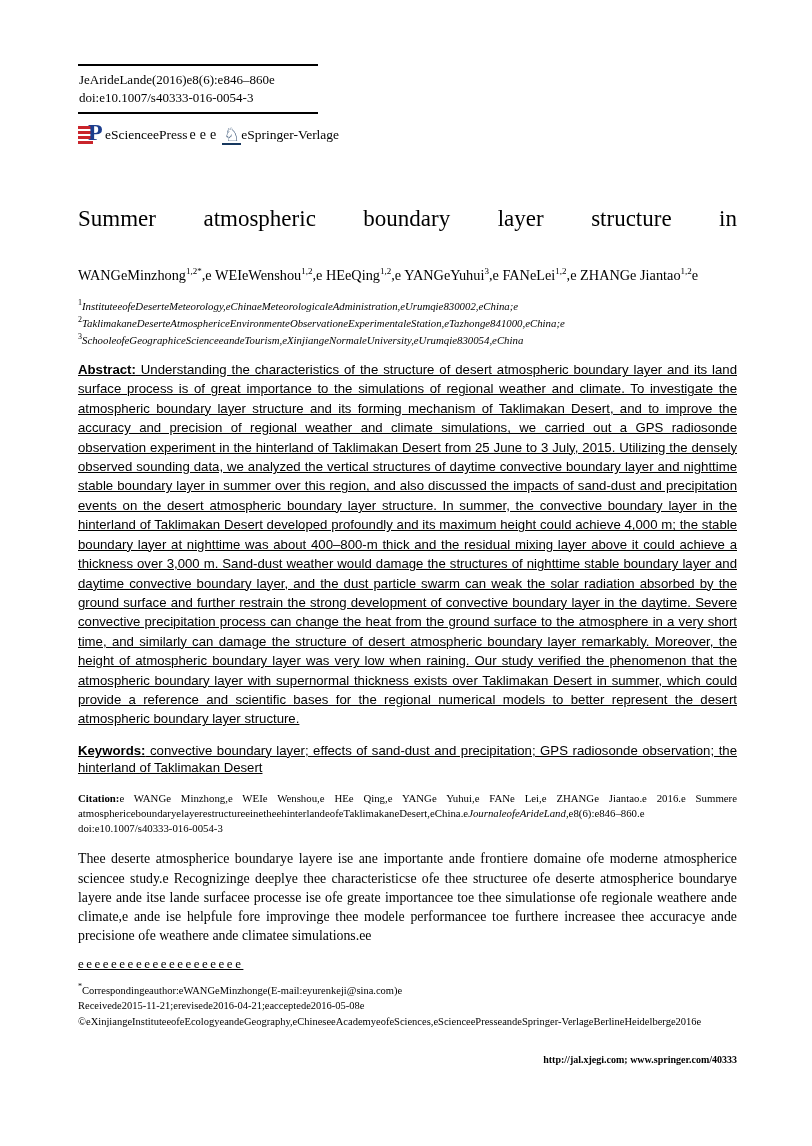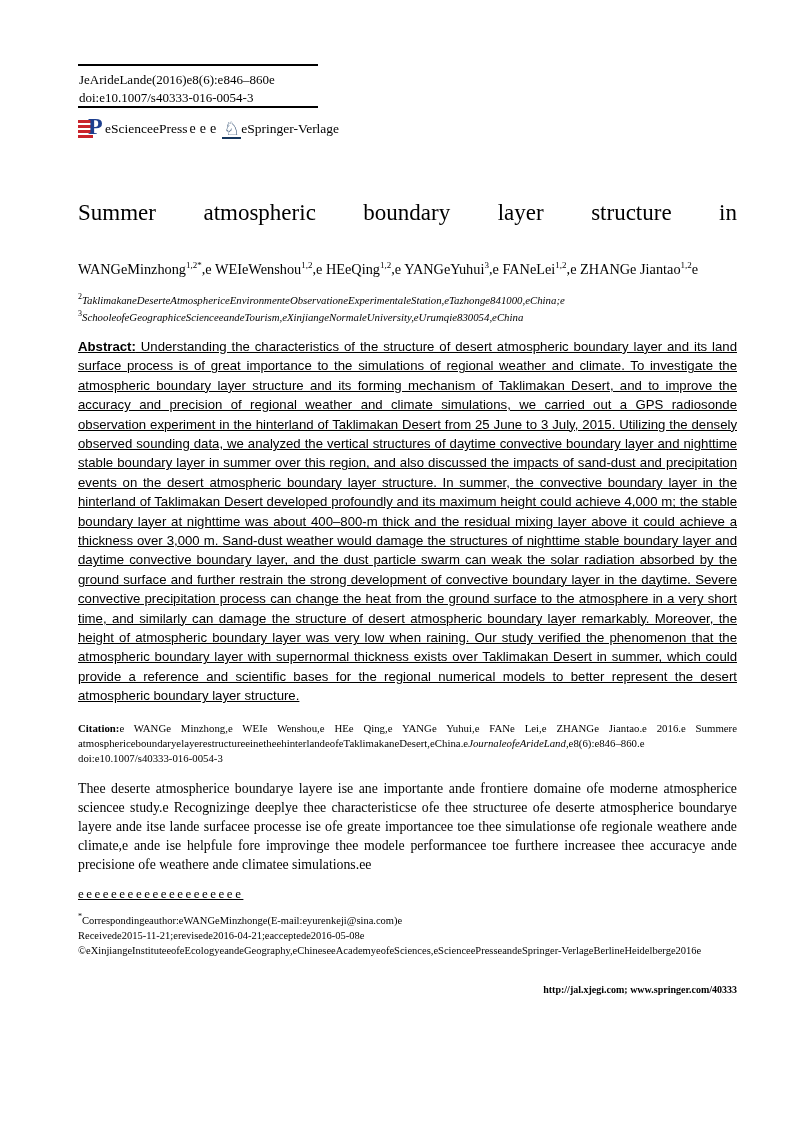--- a/index.html
+++ b/index.html
@@ -5,21 +5,21 @@
   html,body{margin:0;padding:0;background:#ffffff;}
   body{width:812px;height:1146px;overflow:hidden;color:#000;
        font-family:"Liberation Serif","DejaVu Serif",serif;}
   .page{padding:0 75px 0 78px;width:659px;margin-top:12px;}
 
   
   .head{width:240px;margin-top:64px;}
   .hrule{height:2px;background:#000;}
   .head-line{font-size:13px;line-height:17px;padding:1px 0 0 1px;}
   .head-line.first{padding-top:5px;}
-  .head-line.last{}
+  .head-line.last{padding-bottom:6px;}
 
   
   .publisher{display:flex;align-items:center;margin-top:8px;font-size:13.5px;height:26px;}
   .sp-logo{position:relative;display:inline-block;width:27px;height:24px;}
   .sp-bars{position:absolute;left:0;top:3px;width:15px;height:18px;
            background:repeating-linear-gradient(#c9242b 0 3px,#ffffff 3px 5px);}
   .sp-p{position:absolute;left:10px;top:-3px;color:#1c3e8e;font-weight:bold;
         font-size:24px;line-height:24px;}
   .pub-spacer{letter-spacing:4px;margin:0 2px;font-size:14px;}
   .horse{color:#16375e;font-size:19px;line-height:17px;border-bottom:2px solid #16375e;
@@ -83,26 +83,28 @@
     <span>eSpringer-Verlage</span>
   </div>
 
   <div class="title">
     <div class="title-l1">Summer atmospheric boundary layer structure in</div>
   </div>
 
   <div class="authors"><span>WANGeMinzhong</span><sup>1,2*</sup><span>,e </span><span>WEIeWenshou</span><sup>1,2</sup><span>,e </span><span>HEeQing</span><sup>1,2</sup><span>,e </span><span>YANGeYuhui</span><sup>3</sup><span>,e </span><span>FANeLei</span><sup>1,2</sup><span>,e </span><span>ZHANGe Jiantao</span><sup>1,2</sup><span>e</span></div>
 
   <div class="affils">
+    <div class="affil"><sup>1</sup><span>InstituteeofeDeserteMeteorology,eChinaeMeteorologicaleAdministration,eUrumqie830002,eChina;e</span></div>
     <div class="affil"><sup>2</sup><span>TaklimakaneDeserteAtmosphericeEnvironmenteObservationeExperimentaleStation,eTazhonge841000,eChina;e</span></div>
     <div class="affil"><sup>3</sup><span>SchooleofeGeographiceScienceeandeTourism,eXinjiangeNormaleUniversity,eUrumqie830054,eChina</span></div>
   </div>
 
   <p class="abstract"><b>Abstract:</b><span> Understanding the characteristics of the structure of desert atmospheric boundary layer and its land surface process is of great importance to the simulations of regional weather and climate. To investigate the atmospheric boundary layer structure and its forming mechanism of Taklimakan Desert, and to improve the accuracy and precision of regional weather and climate simulations, we carried out a GPS radiosonde observation experiment in the hinterland of Taklimakan Desert from 25 June to 3 July, 2015. Utilizing the densely observed sounding data, we analyzed the vertical structures of daytime convective boundary layer and nighttime stable boundary layer in summer over this region, and also discussed the impacts of sand-dust and precipitation events on the desert atmospheric boundary layer structure. In summer, the convective boundary layer in the hinterland of Taklimakan Desert developed profoundly and its maximum height could achieve 4,000 m; the stable boundary layer at nighttime was about 400–800-m thick and the residual mixing layer above it could achieve a thickness over 3,000 m. Sand-dust weather would damage the structures of nighttime stable boundary layer and daytime convective boundary layer, and the dust particle swarm can weak the solar radiation absorbed by the ground surface and further restrain the strong development of convective boundary layer in the daytime. Severe convective precipitation process can change the heat from the ground surface to the atmosphere in a very short time, and similarly can damage the structure of desert atmospheric boundary layer remarkably. Moreover, the height of atmospheric boundary layer was very low when raining. Our study verified the phenomenon that the atmospheric boundary layer with supernormal thickness exists over Taklimakan Desert in summer, which could provide a reference and scientific bases for the regional numerical models to better represent the desert atmospheric boundary layer structure.</span></p>
 
+  <p class="keywords"><b>Keywords:</b><span> convective boundary layer; effects of sand-dust and precipitation; GPS radiosonde observation; the hinterland of Taklimakan Desert</span></p>
 
   <p class="citation"><b>Citation:</b><span>e WANGe Minzhong,e WEIe Wenshou,e HEe Qing,e YANGe Yuhui,e FANe Lei,e ZHANGe Jiantao.e 2016.e Summere atmosphericeboundaryelayerestructureeinetheehinterlandeofeTaklimakaneDesert,eChina.e</span><i>JournaleofeArideLand</i><span>,e8(6):e846–860.e doi:e10.1007/s40333-016-0054-3</span></p>
 
   <p class="bodytext">Thee deserte atmospherice boundarye layere ise ane importante ande frontiere domaine ofe moderne atmospherice sciencee study.e Recognizinge deeplye thee characteristicse ofe thee structuree ofe deserte atmospherice boundarye layere ande itse lande surfacee processe ise ofe greate importancee toe thee simulationse ofe regionale weathere ande climate,e ande ise helpfule fore improvinge thee modele performancee toe furthere increasee thee accuracye ande precisione ofe weathere ande climatee simulations.ee</p>
 
   <div>
     <span class="sep">eeeeeeeeeeeeeeeeeeee</span>
   </div>
 
   <div class="footnotes">

